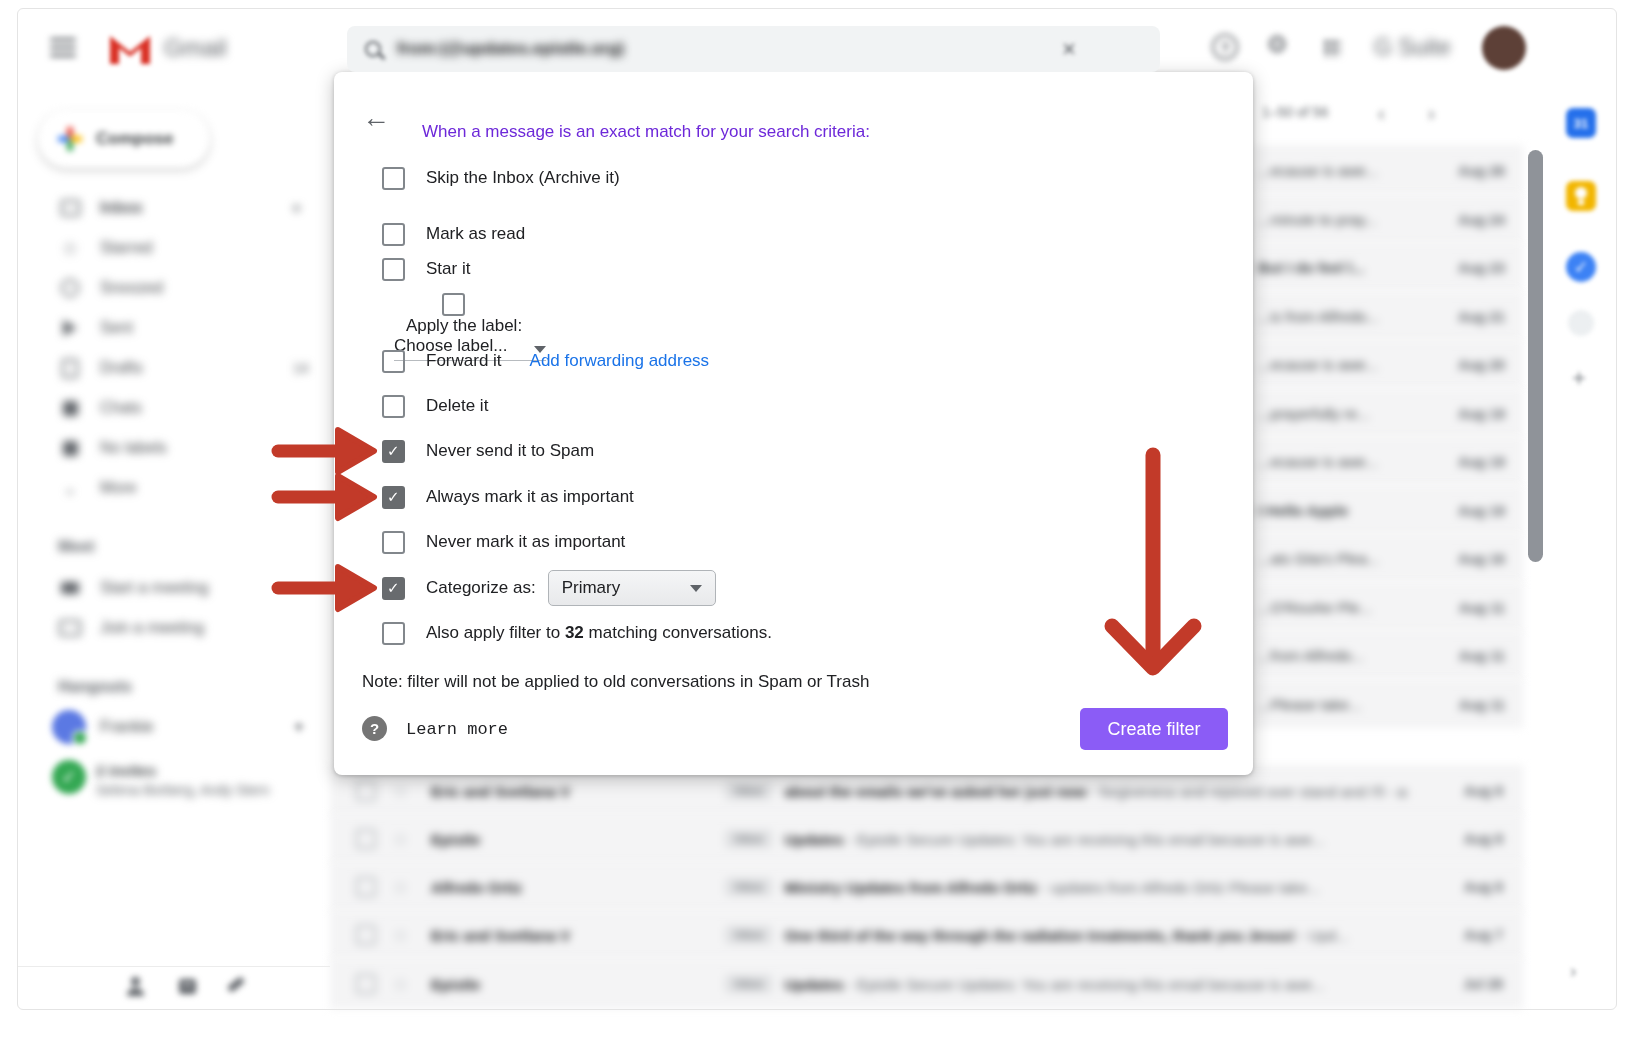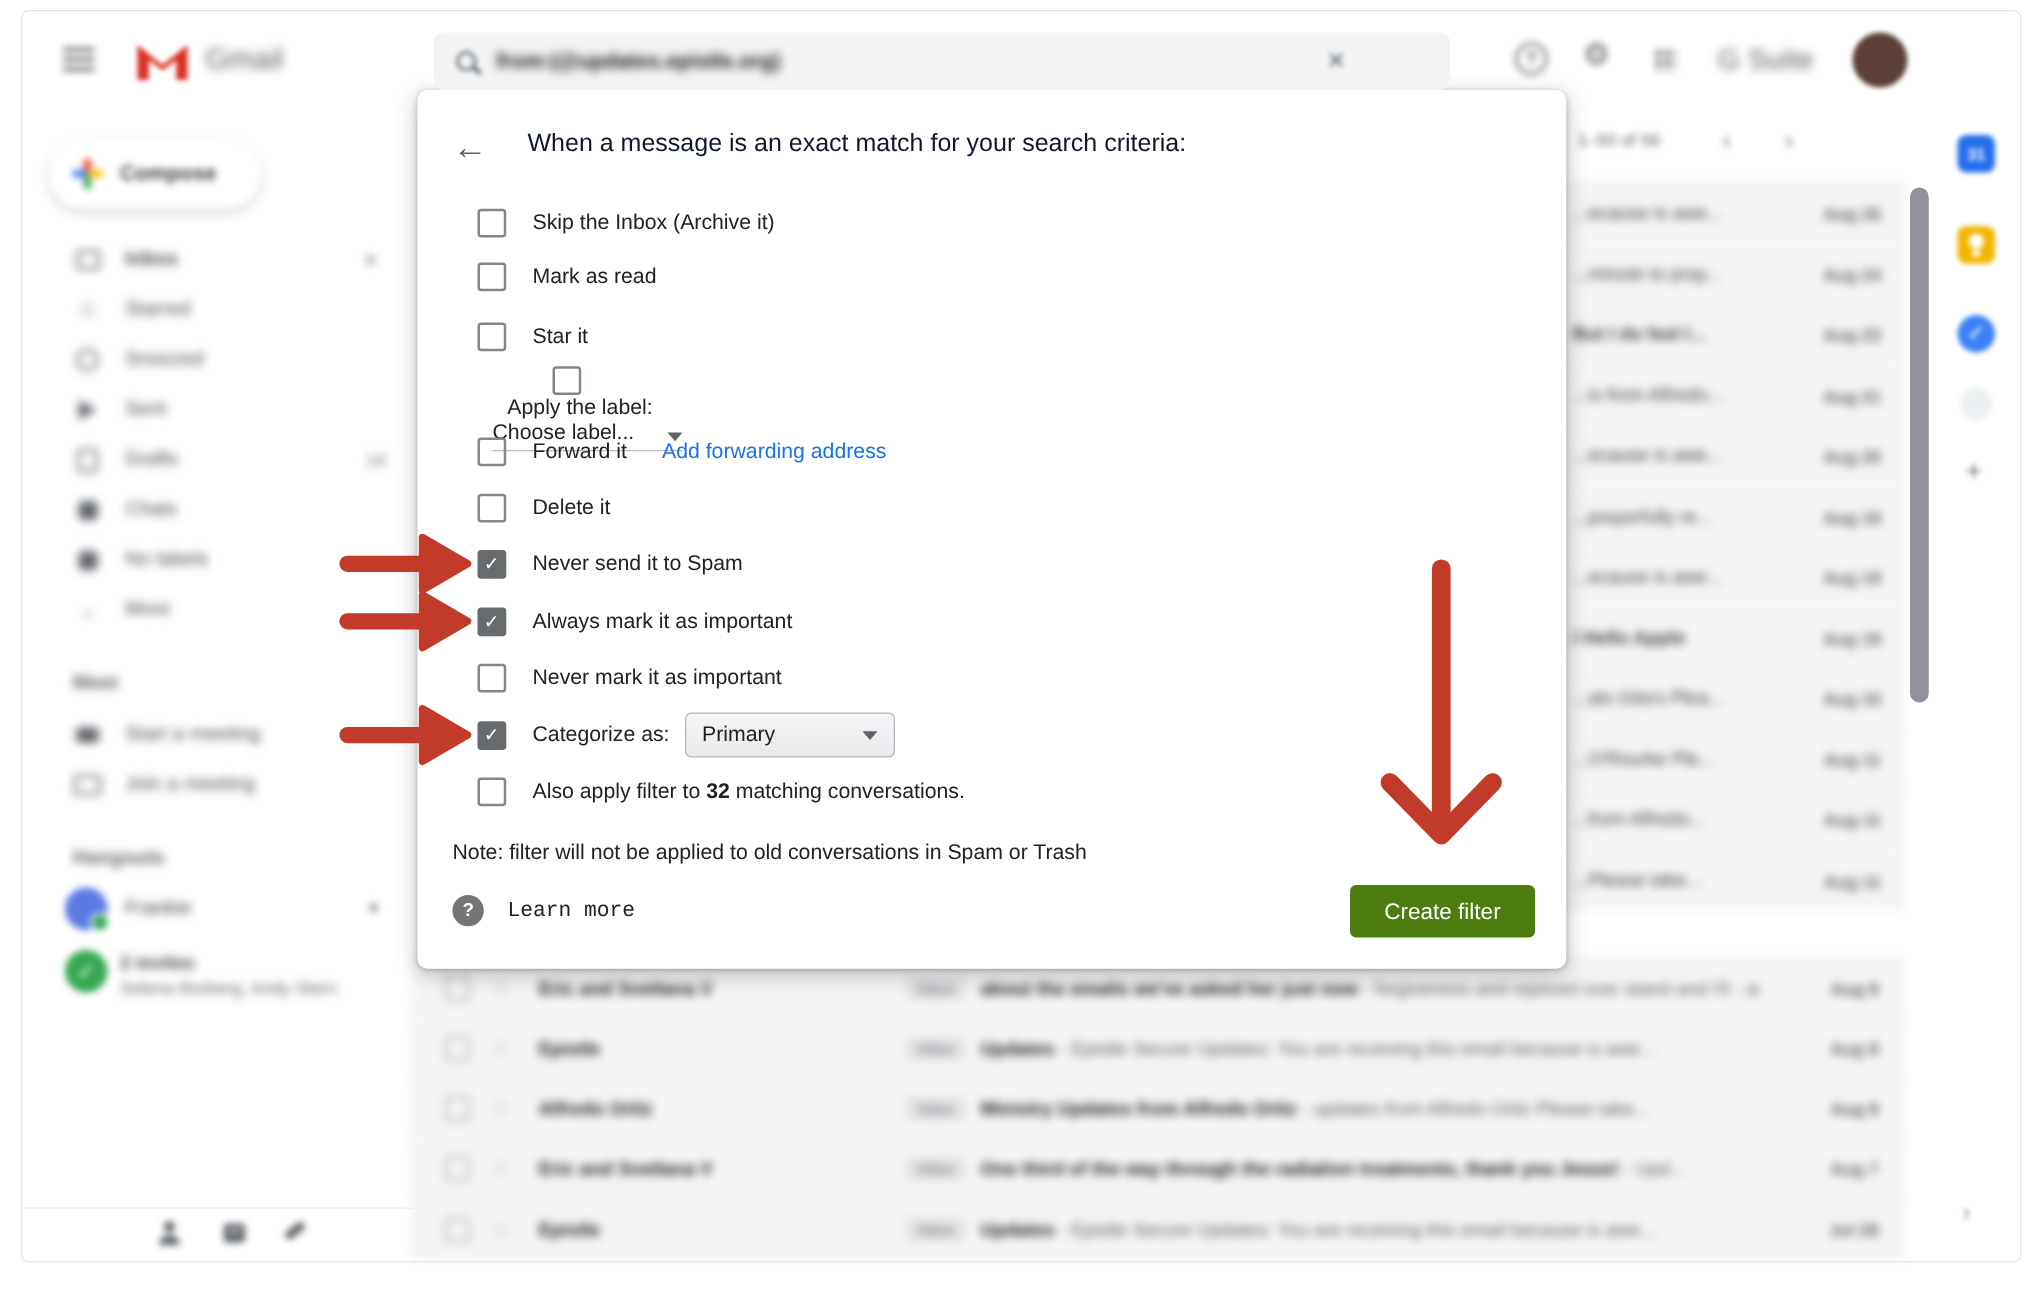--- a/index.html
+++ b/index.html
@@ -107,41 +107,41 @@
   .taskic{width:30px;height:30px;border-radius:50%;background:#3c82f5;color:#fff;font-size:17px;
     display:flex;align-items:center;justify-content:center;}
   .faintic{width:26px;height:26px;border-radius:50%;background:#eceff1;}
   .plusg{font-size:24px;color:#80868b;}
   .spchev{position:absolute;left:1570px;top:960px;font-size:19px;color:#80868b;z-index:2;}
 
   
   .dialog{position:absolute;left:334px;top:72px;width:919px;height:703px;background:#fff;border-radius:8px;
     box-shadow:0 4px 18px rgba(0,0,0,.25),0 1px 4px rgba(0,0,0,.18);z-index:5;}
   .backarr{position:absolute;left:28px;top:32px;font-size:28px;color:#5f6368;line-height:1;}
-  .dtitle{position:absolute;left:88px;top:32px;font-size:20px;color:#0f172a;}
+  .dtitle{position:absolute;left:88px;top:50px;font-size:17px;color:#6d28d9;}
   .drow{position:absolute;left:48px;height:44px;display:flex;align-items:center;}
   .cb{width:19px;height:19px;border:2px solid #82878c;border-radius:3px;margin-right:21px;flex:none;
     position:relative;box-sizing:content-box;}
   .cb.on{background:#686b6e;border-color:#686b6e;}
   .cb.on::after{content:"✓";position:absolute;left:3px;top:0px;color:#fff;font-size:15px;font-weight:bold;}
   .dlab{font-size:17px;color:#202124;}
   .fakesel{display:inline-flex;align-items:flex-end;justify-content:space-between;width:152px;margin-left:12px;
     padding-bottom:4px;border-bottom:1px solid #b7bbbf;font-size:17px;color:#202124;}
   .tri{width:0;height:0;border-left:6px solid transparent;border-right:6px solid transparent;
     border-top:7px solid #5f6368;margin-bottom:3px;}
   .dlink{margin-left:28px;color:#1a73e8;font-size:17px;text-decoration:none;}
   .sel{display:inline-flex;align-items:center;justify-content:space-between;width:168px;height:36px;
     margin-left:12px;padding:0 13px;border:1px solid #b0b4b8;border-radius:5px;box-sizing:border-box;
     background:linear-gradient(#f5f6f7,#e8e9eb);font-size:17px;color:#202124;}
   .sel .tri{margin-bottom:0;}
   .dnote{position:absolute;left:28px;top:600px;font-size:17px;color:#202124;}
   .qic{position:absolute;left:28px;top:644px;width:25px;height:25px;border-radius:50%;background:#757575;
     color:#fff;font-size:15px;font-weight:bold;display:flex;align-items:center;justify-content:center;}
   .learn{position:absolute;left:72px;top:648px;font-size:17px;color:#202124;font-family:Liberation Mono, monospace;}
-  .cfb{position:absolute;left:746px;top:636px;width:148px;height:42px;background:#4d7c0f;border:none;
+  .cfb{position:absolute;left:746px;top:636px;width:148px;height:42px;background:#8b5cf6;border:none;
     border-radius:5px;color:#fff;font-size:18px;font-family:inherit;cursor:pointer;}
 
   
   #arrows{position:absolute;left:0;top:0;z-index:20;pointer-events:none;}
 </style>
 </head>
 <body>
 
 <div id="frame"></div>
 
@@ -369,21 +369,21 @@
 <div class="spchev b2">›</div>
 
 <div class="dialog">
   <span class="backarr">←</span>
   <div class="dtitle">When a message is an exact match for your search criteria:</div>
 
   <div class="drow" style="top:84px;">
     <span class="cb"></span>
     <span class="dlab">Skip the Inbox (Archive it)</span>
   </div>
-  <div class="drow" style="top:127px;">
+  <div class="drow" style="top:140px;">
     <span class="cb"></span>
     <span class="dlab">Mark as read</span>
   </div>
   <div class="drow" style="top:175px;">
     <span class="cb"></span>
     <span class="dlab">Star it</span>
   </div>
   <div class="drow" style="top:221px;flex-direction:column;">
     <span class="cb"></span>
     <span class="dlab">Apply the label:</span>

